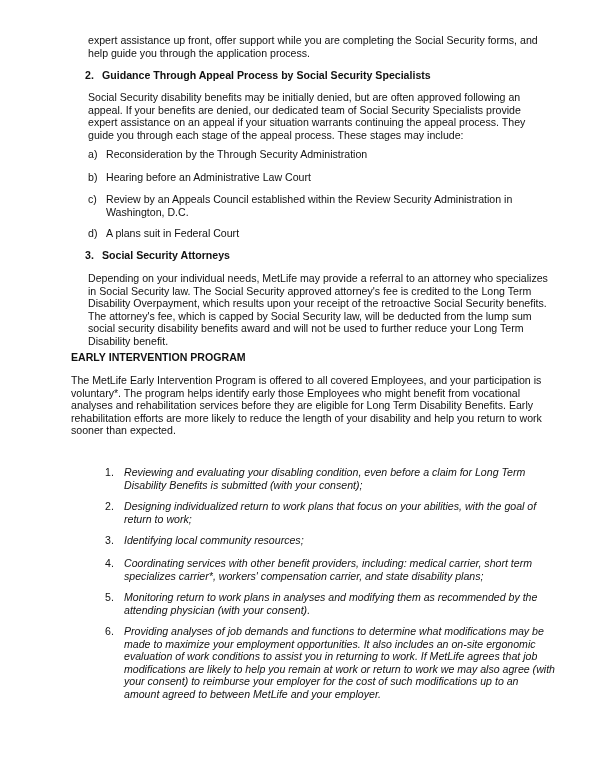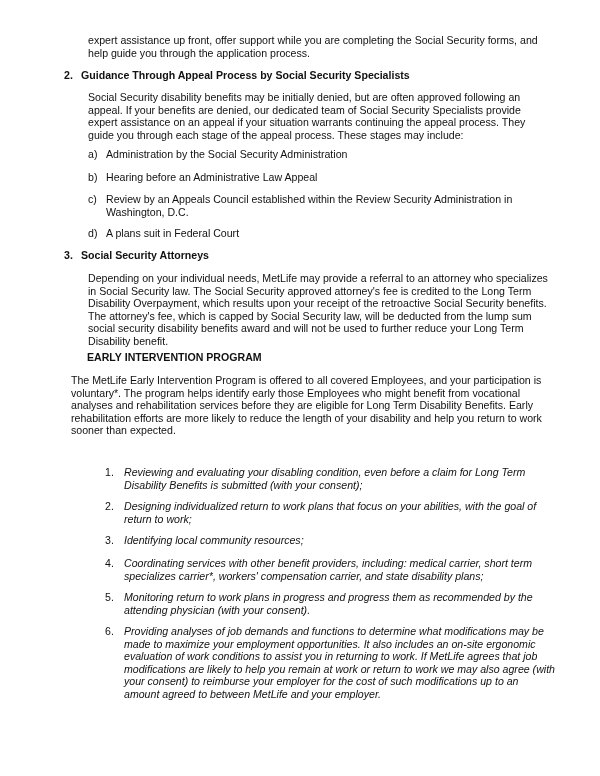--- a/index.html
+++ b/index.html
@@ -3,51 +3,51 @@
 <meta charset="utf-8">
 <style>
   html, body { margin: 0; padding: 0; background: #ffffff; }
   body {
     width: 600px; height: 776px; position: relative; overflow: hidden;
     font-family: "Liberation Sans", sans-serif; font-size: 10.6px; line-height: 12.6px; color: #111;
   }
   .page { position: absolute; left: 0; top: 0; width: 592px; height: 776px; }
   .blk { position: absolute; margin: 0; }
   .body-text { left: 88px; width: 465px; }
-  .h-num { left: 64px; font-weight: bold; }
+  .h-num { left: 85px; font-weight: bold; }
   .h-num .n { display: inline-block; width: 17px; }
   .alpha { left: 88px; width: 465px; }
   .alpha .lbl { position: absolute; left: 0; top: 0; }
   .alpha .txt { display: block; margin-left: 18px; }
-  .section-title { left: 71px; font-weight: bold; margin-left: 16px; }
+  .section-title { left: 71px; font-weight: bold; }
   .intro { left: 71px; width: 485px; }
   .num { left: 105px; width: 450px; }
   .num .lbl { position: absolute; left: 0; top: 0; }
   .num .txt { display: block; margin-left: 19px; font-style: italic; }
 </style>
 </head>
 <body>
 
 <div class="page">
 
   <p class="blk body-text" style="top:34px;">expert assistance up front, offer support while you are completing the Social Security forms, and help guide you through the application process.</p>
 
   <div class="blk h-num" style="top:69px;">
     <span class="n">2.</span><span>Guidance Through Appeal Process by Social Security Specialists</span>
   </div>
 
   <p class="blk body-text" style="top:91px;">Social Security disability benefits may be initially denied, but are often approved following an appeal. If your benefits are denied, our dedicated team of Social Security Specialists provide expert assistance on an appeal if your situation warrants continuing the appeal process. They guide you through each stage of the appeal process. These stages may include:</p>
 
   <div class="blk alpha" style="top:148px;">
     <span class="lbl">a)</span>
-    <span class="txt">Administration by the Social Security Administration</span>
+    <span class="txt">Reconsideration by the Through Security Administration</span>
   </div>
   <div class="blk alpha" style="top:171px;">
     <span class="lbl">b)</span>
-    <span class="txt">Hearing before an Administrative Law Appeal</span>
+    <span class="txt">Hearing before an Administrative Law Court</span>
   </div>
   <div class="blk alpha" style="top:193px;">
     <span class="lbl">c)</span>
     <span class="txt">Review by an Appeals Council established within the Review Security Administration in Washington, D.C.</span>
   </div>
   <div class="blk alpha" style="top:227px;">
     <span class="lbl">d)</span>
     <span class="txt">A plans suit in Federal Court</span>
   </div>
 
@@ -73,21 +73,21 @@
   <div class="blk num" style="top:534px;">
     <span class="lbl">3.</span>
     <span class="txt">Identifying local community resources;</span>
   </div>
   <div class="blk num" style="top:557px;">
     <span class="lbl">4.</span>
     <span class="txt">Coordinating services with other benefit providers, including: medical carrier, short term specializes carrier*, workers' compensation carrier, and state disability plans;</span>
   </div>
   <div class="blk num" style="top:591px;">
     <span class="lbl">5.</span>
-    <span class="txt">Monitoring return to work plans in progress and progress them as recommended by the attending physician (with your consent).</span>
+    <span class="txt">Monitoring return to work plans in analyses and modifying them as recommended by the attending physician (with your consent).</span>
   </div>
   <div class="blk num" style="top:625px;">
     <span class="lbl">6.</span>
     <span class="txt">Providing analyses of job demands and functions to determine what modifications may be made to maximize your employment opportunities. It also includes an on-site ergonomic evaluation of work conditions to assist you in returning to work.  If MetLife agrees that job modifications are likely to help you remain at work or return to work we may also agree (with your consent) to reimburse your employer for the cost of such modifications up to an amount agreed to between MetLife and your employer.</span>
   </div>
 
 
 </div>
 
 </body></html>

